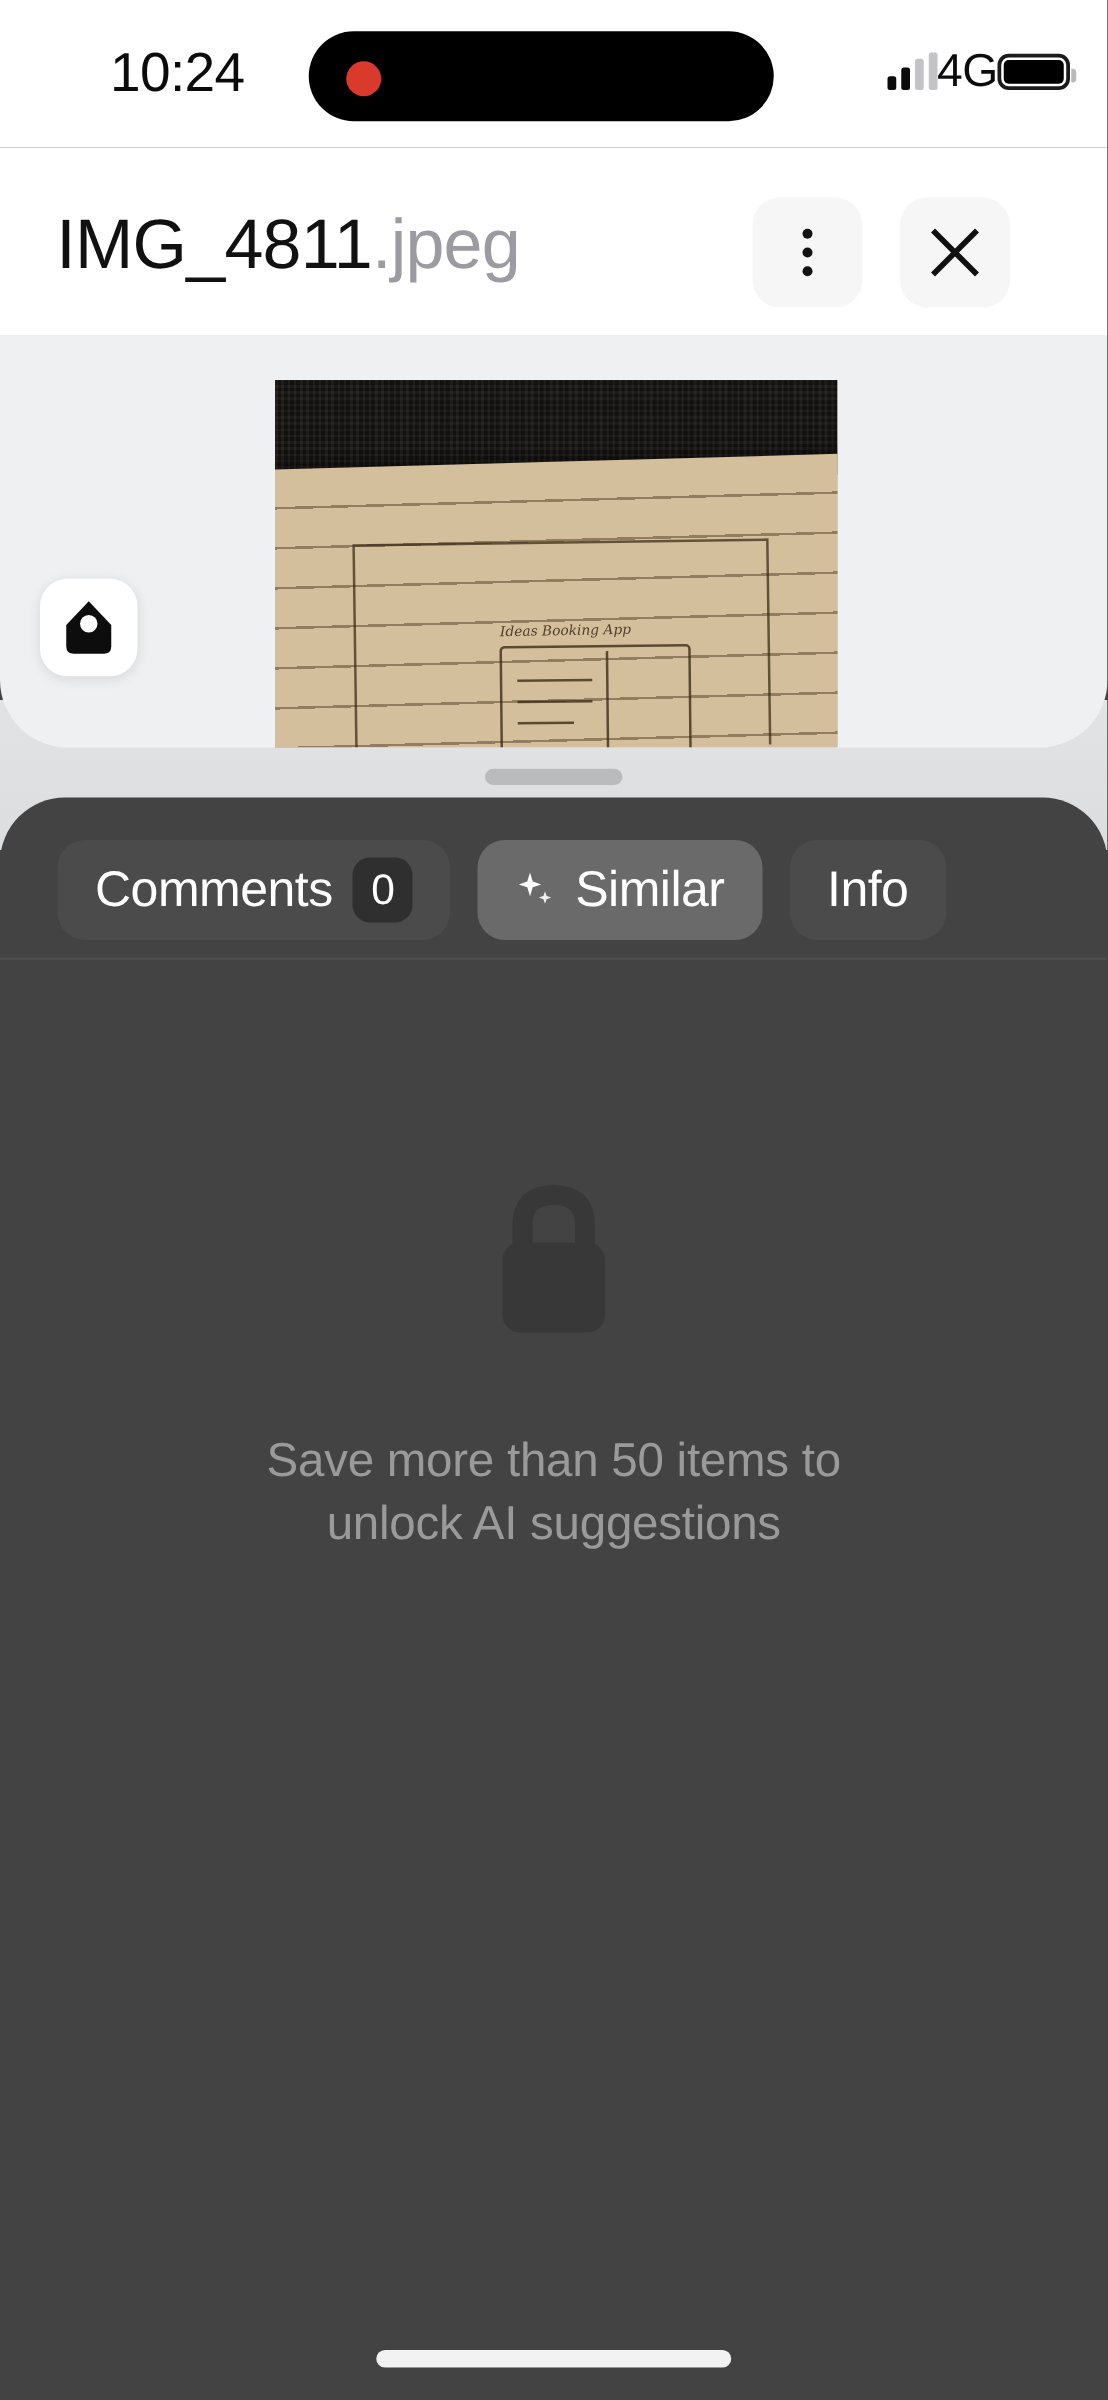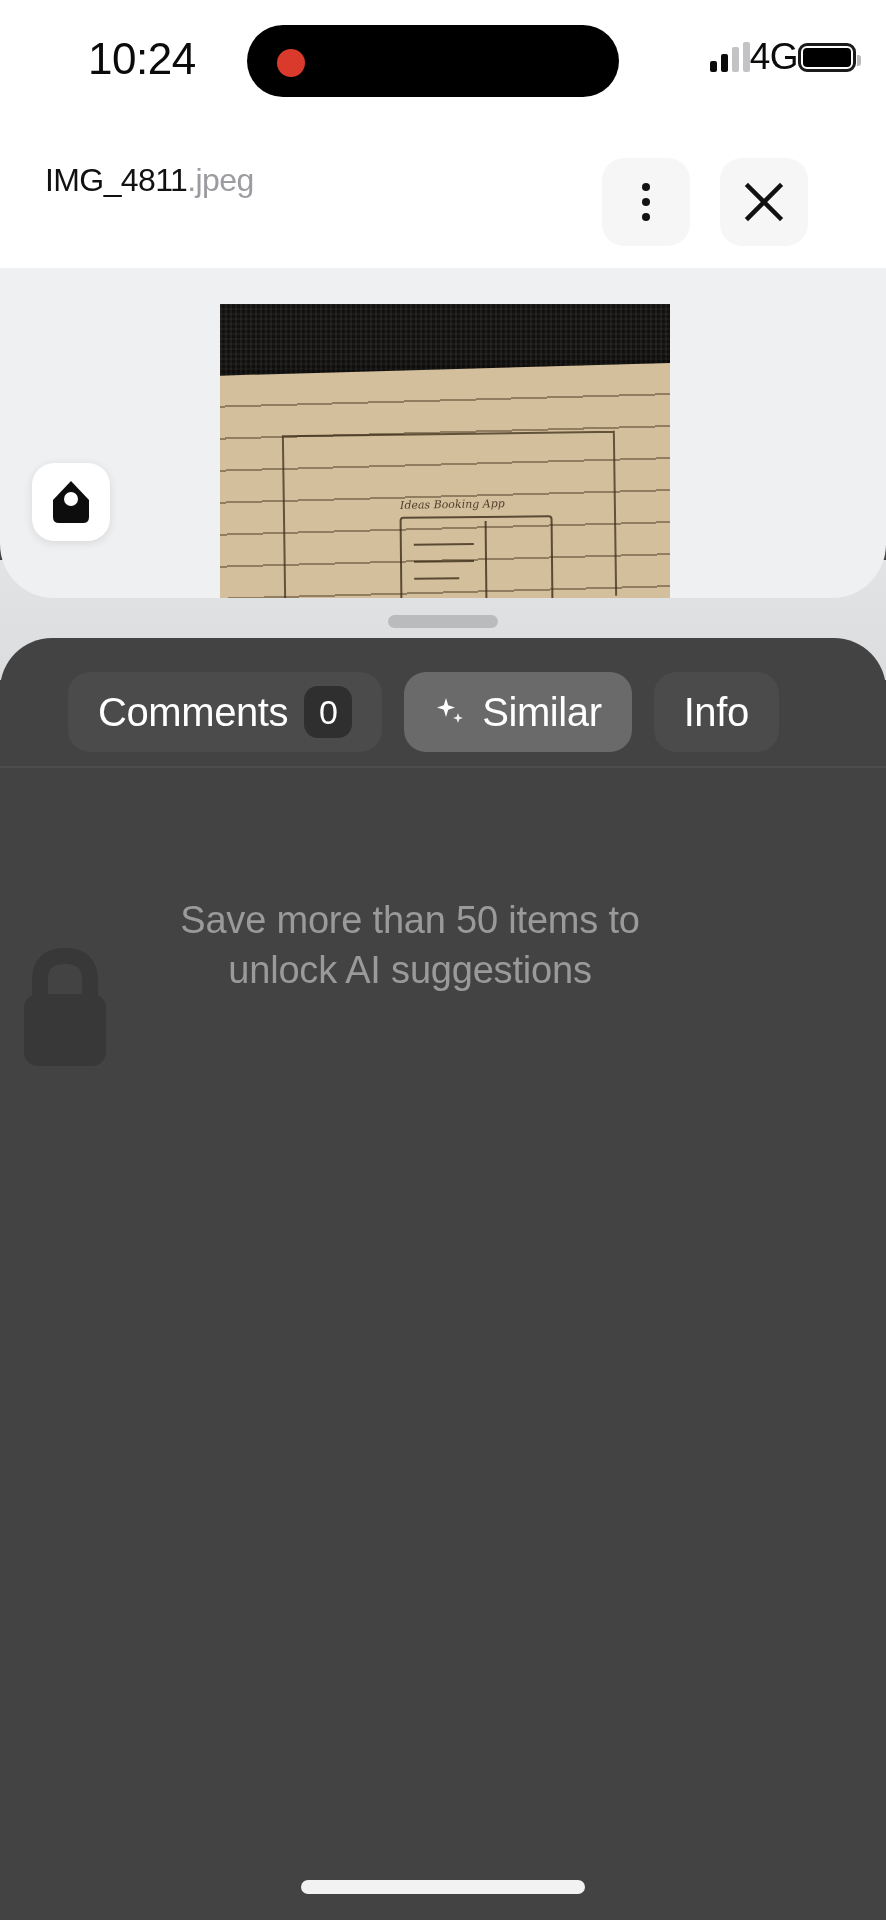--- a/index.html
+++ b/index.html
@@ -52,21 +52,21 @@
   }
   .battery-fill { width:100%; height:100%; background:#000; border-radius:4px; }
 
   
   .header {
     position:absolute; top:118px; left:0; width:886px; height:150px;
     background:#ffffff; z-index:35;
   }
   .filename {
     position:absolute; left:45px; top:44px;
-    font-size:32px; color:#111111; letter-spacing:-0.6px;
+    font-size:56px; color:#111111; letter-spacing:-0.6px;
     white-space:nowrap;
   }
   .filename .ext { color:#9b9ba1; }
   .hdr-btn {
     position:absolute; top:40px;
     width:88px; height:88px; border-radius:22px;
     background:#f6f6f7;
     display:flex; align-items:center; justify-content:center;
   }
   .hdr-btn.menu { right:196px; }
@@ -160,21 +160,21 @@
   }
   .sheet {
     position:absolute; top:638px; left:0; width:886px; height:1282px;
     background:#434343;
     border-top-left-radius:52px; border-top-right-radius:52px;
     z-index:18; overflow:hidden;
   }
   .tabbar {
     position:absolute; top:20px; left:0; width:886px; height:108px;
     display:flex; align-items:center; gap:22px;
-    padding-left:68px;
+    padding-left:46px;
   }
   .pill {
     display:flex; align-items:center; gap:16px;
     height:80px; padding:0 30px; border-radius:22px;
     background:#4b4b4b; color:#ffffff;
     font-size:40px; letter-spacing:-0.4px;
     white-space:nowrap; flex:0 0 auto;
   }
   .pill.active { background:#6a6a6a; }
   .badge {
@@ -189,21 +189,21 @@
     display:flex; align-items:center; justify-content:center; flex:0 0 auto;
   }
   .divider {
     position:absolute; top:128px; left:0; width:886px; height:2px;
     background:#4d4d4d;
   }
 
   
   .locked {
     position:absolute; top:108px; left:0; width:886px;
-    display:flex; align-items:center;
+    display:flex; flex-direction:column; align-items:center;
   }
   .lock-icon { margin-top:6px; }
   .lock-text {
     margin-top:58px; width:560px; text-align:center;
     font-size:38px; line-height:1.32; color:#9a9a9a;
     letter-spacing:-0.2px;
   }
 
   .home-indicator {
     position:absolute; left:50%; bottom:26px; transform:translateX(-50%);

